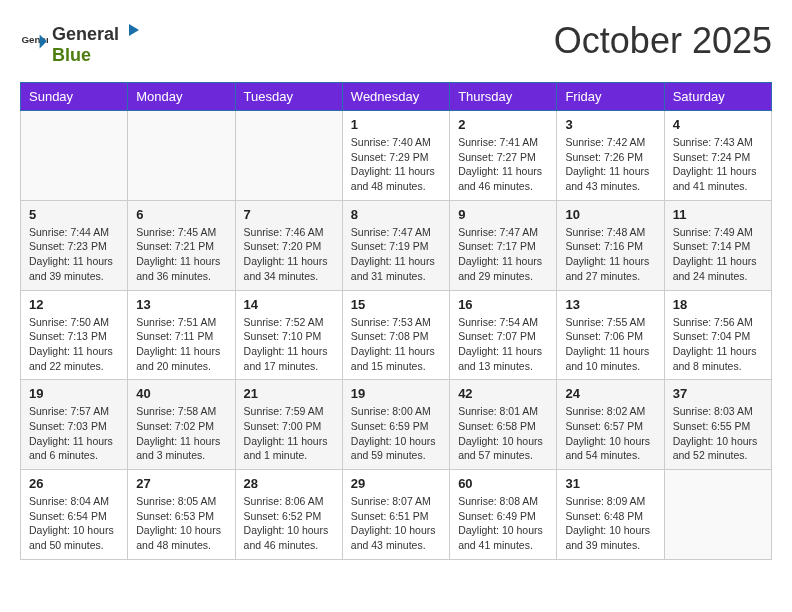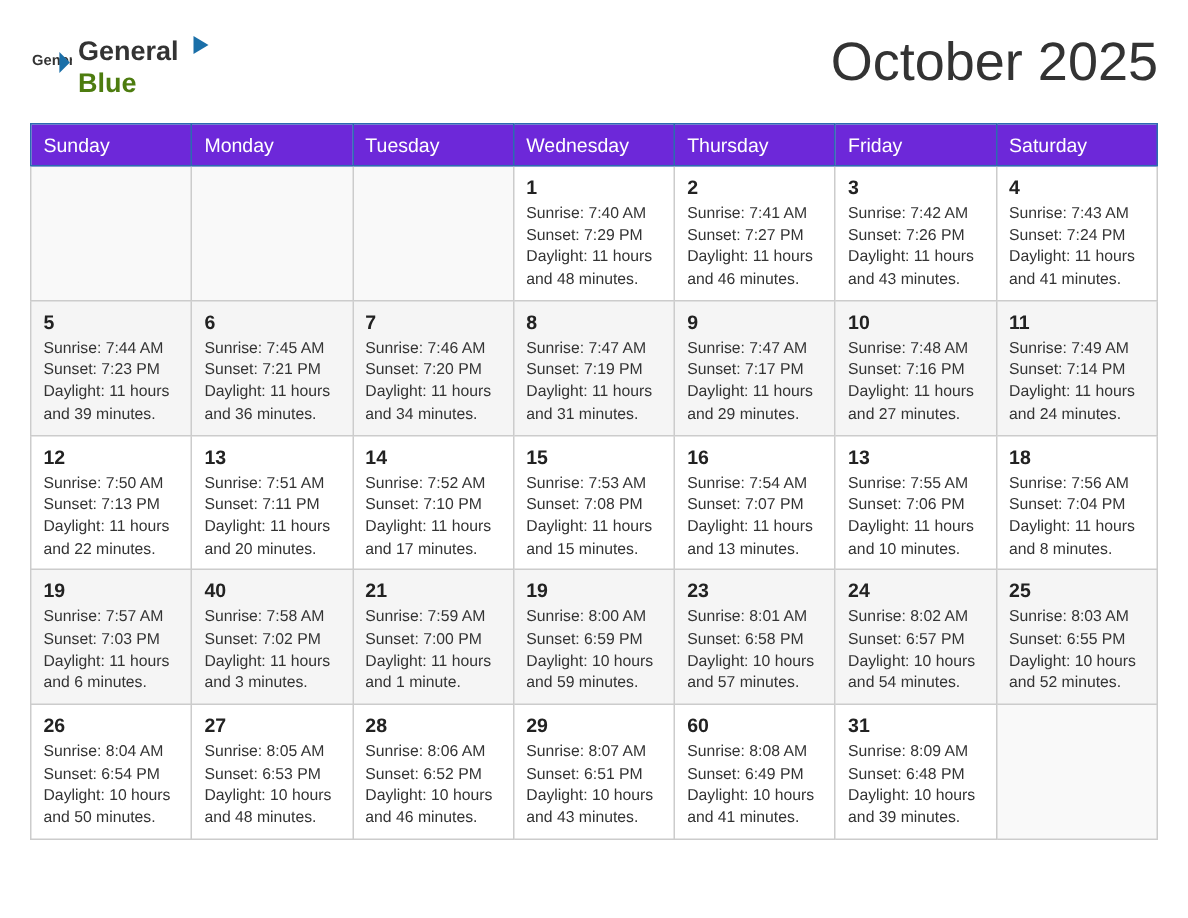--- a/index.html
+++ b/index.html
@@ -214,29 +214,29 @@
         </td>
         <td>
           <div class="day-number">21</div>
           <div class="day-info">Sunrise: 7:59 AM<br>Sunset: 7:00 PM<br>Daylight: 11 hours and 1 minute.</div>
         </td>
         <td>
           <div class="day-number">19</div>
           <div class="day-info">Sunrise: 8:00 AM<br>Sunset: 6:59 PM<br>Daylight: 10 hours and 59 minutes.</div>
         </td>
         <td>
-          <div class="day-number">23</div>
+          <div class="day-number">42</div>
           <div class="day-info">Sunrise: 8:01 AM<br>Sunset: 6:58 PM<br>Daylight: 10 hours and 57 minutes.</div>
         </td>
         <td>
           <div class="day-number">24</div>
           <div class="day-info">Sunrise: 8:02 AM<br>Sunset: 6:57 PM<br>Daylight: 10 hours and 54 minutes.</div>
         </td>
         <td>
-          <div class="day-number">25</div>
+          <div class="day-number">37</div>
           <div class="day-info">Sunrise: 8:03 AM<br>Sunset: 6:55 PM<br>Daylight: 10 hours and 52 minutes.</div>
         </td>
       </tr>
       <tr class="row-odd">
         <td>
           <div class="day-number">26</div>
           <div class="day-info">Sunrise: 8:04 AM<br>Sunset: 6:54 PM<br>Daylight: 10 hours and 50 minutes.</div>
         </td>
         <td>
           <div class="day-number">27</div>

